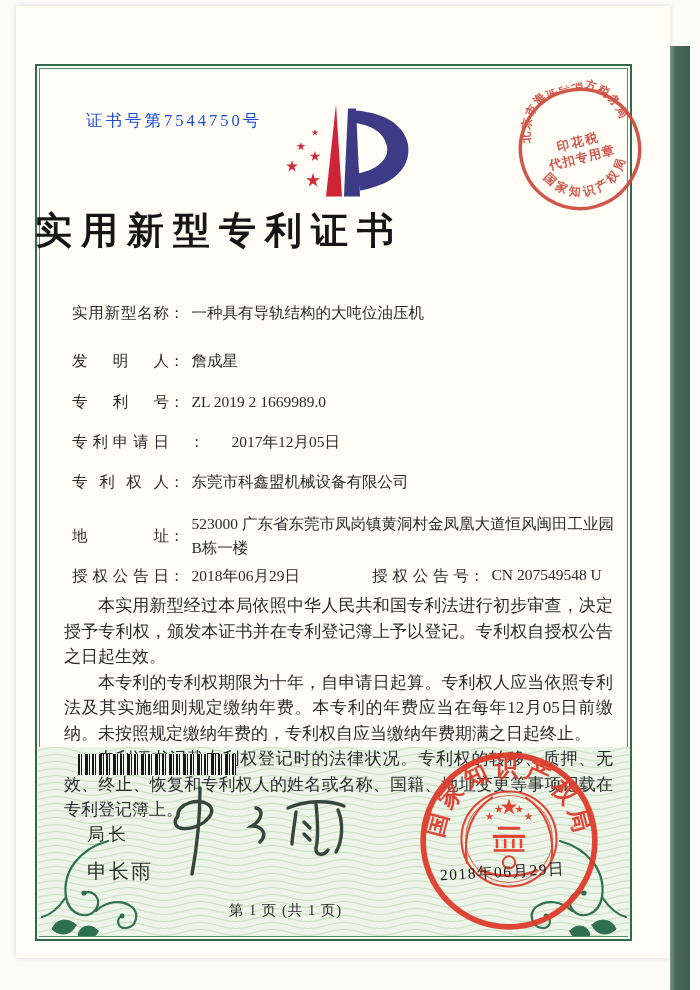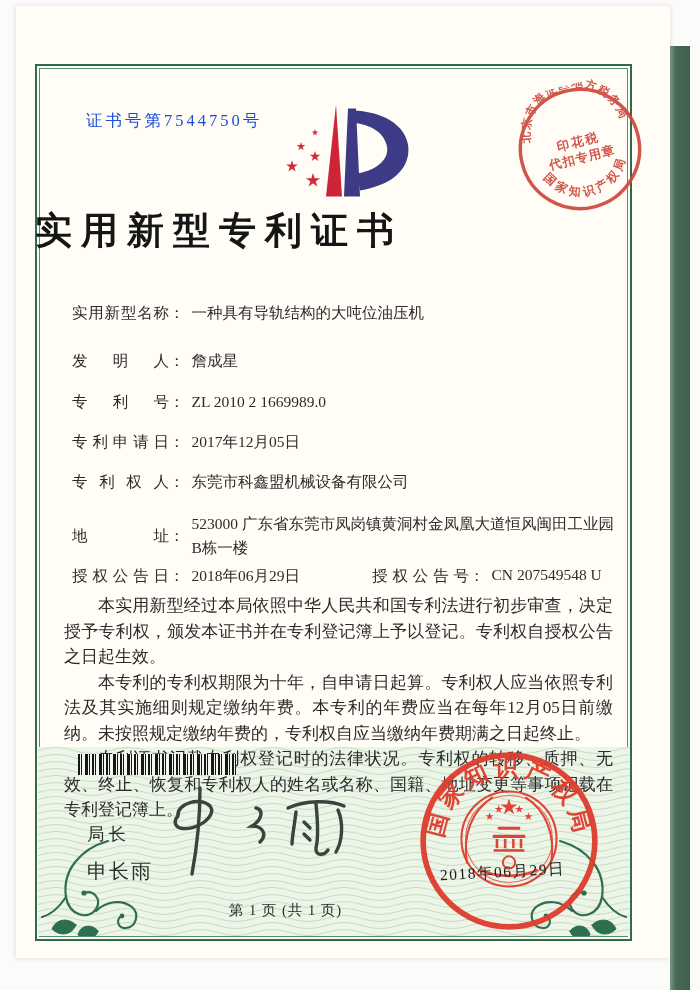--- a/index.html
+++ b/index.html
@@ -43,21 +43,21 @@
   .title{
     left:35px;top:206px;width:597px;
     font-size:37px;font-weight:bold;letter-spacing:9px;color:#151515;z-index:4;
     white-space:nowrap;
   }
   .f-row{left:72px;width:545px;display:flex;align-items:flex-start;
     font-size:15.5px;line-height:24px;z-index:4;}
   .f-label{display:inline-block;width:97px;text-align:justify;text-align-last:justify;}
   .f-value{margin-left:7px;flex:1;}
   .row-1{top:301px;} .row-2{top:349px;} .row-3{top:390px;}
-  .row-4{top:430px;} .row-5{top:470px;} .row-6{top:512px;align-items:center;}
+  .row-4{top:430px;gap:20px;} .row-5{top:470px;} .row-6{top:512px;align-items:center;}
   .grant-row{top:566px;left:72px;width:556px;font-size:15.5px;z-index:4;}
   .grant-left{position:absolute;left:0;top:0;display:flex;}
   .grant-right{position:absolute;left:300px;top:0;display:flex;}
   .grant-row .f-value{white-space:nowrap;}
   .paras{left:64px;top:593px;width:549px;font-size:17px;line-height:25.5px;
     text-align:justify;z-index:4;}
   .paras p{margin:0;text-indent:2em;}
   .barcode{
     left:78px;top:754px;width:158px;height:21px;z-index:4;
     background:repeating-linear-gradient(90deg,
@@ -156,21 +156,21 @@
   <span class="f-value">一种具有导轨结构的大吨位油压机</span>
 </div>
 <div class="abs f-row row-2">
   <span class="f-label">发明人</span>
     <span>：</span>
   <span class="f-value">詹成星</span>
 </div>
 <div class="abs f-row row-3">
   <span class="f-label">专利号</span>
     <span>：</span>
-  <span class="f-value">ZL 2010 2 1669989.0</span>
+  <span class="f-value">ZL 2019 2 1669989.0</span>
 </div>
 <div class="abs f-row row-4">
   <span class="f-label">专利申请日</span>
     <span>：</span>
   <span class="f-value">2017年12月05日</span>
 </div>
 <div class="abs f-row row-5">
   <span class="f-label">专利权人</span>
     <span>：</span>
   <span class="f-value">东莞市科鑫盟机械设备有限公司</span>

